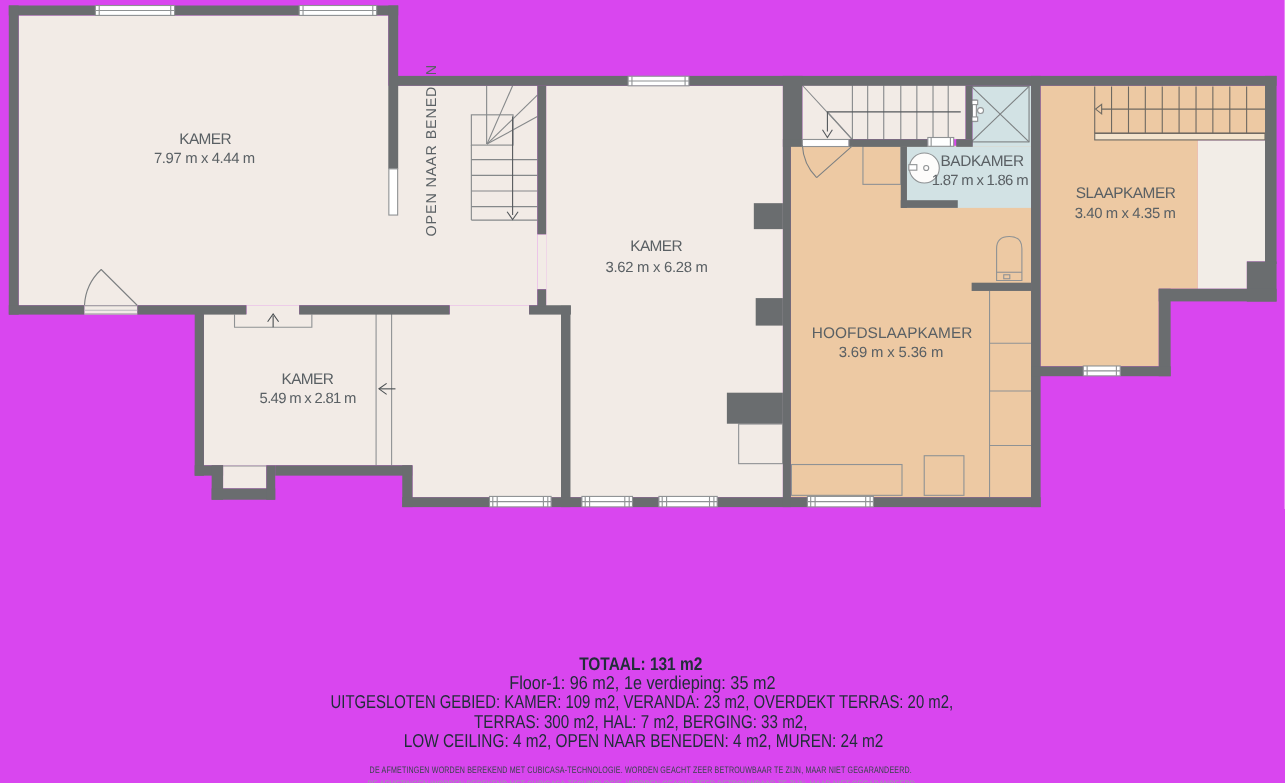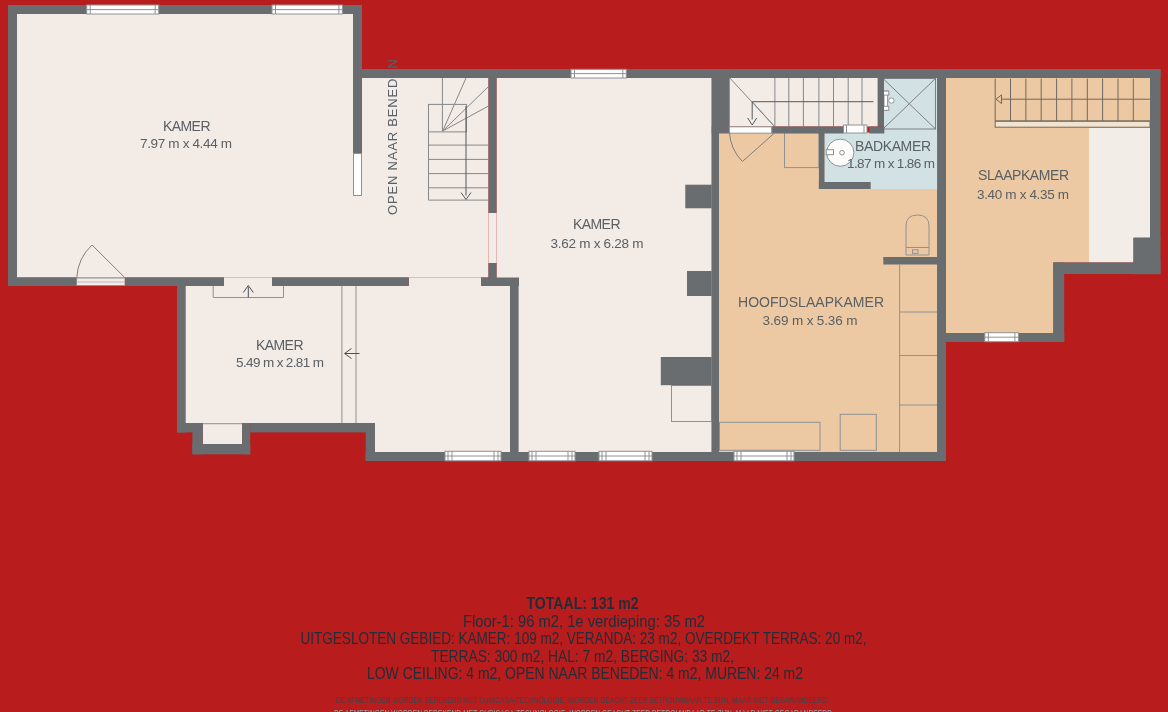--- a/index.html
+++ b/index.html
@@ -1,16 +1,16 @@
 <!DOCTYPE html>
 <html><head>
 <meta charset="utf-8">
 <style>
   html,body{margin:0;padding:0;background:#ffffff;}
-  .page{width:1168px;height:712px;position:relative;overflow:hidden;background:#b91c1c;
+  .page{width:1168px;height:712px;position:relative;overflow:hidden;background:#d946ef;
         font-family:"Liberation Sans", sans-serif;}
   svg{display:block;}
   text{font-family:"Liberation Sans", sans-serif;}
 </style>
 </head>
 <body>
 <div class="page">
 <svg width="1168" height="712" viewBox="0 0 1168 712">
 
 <g id="floors">

